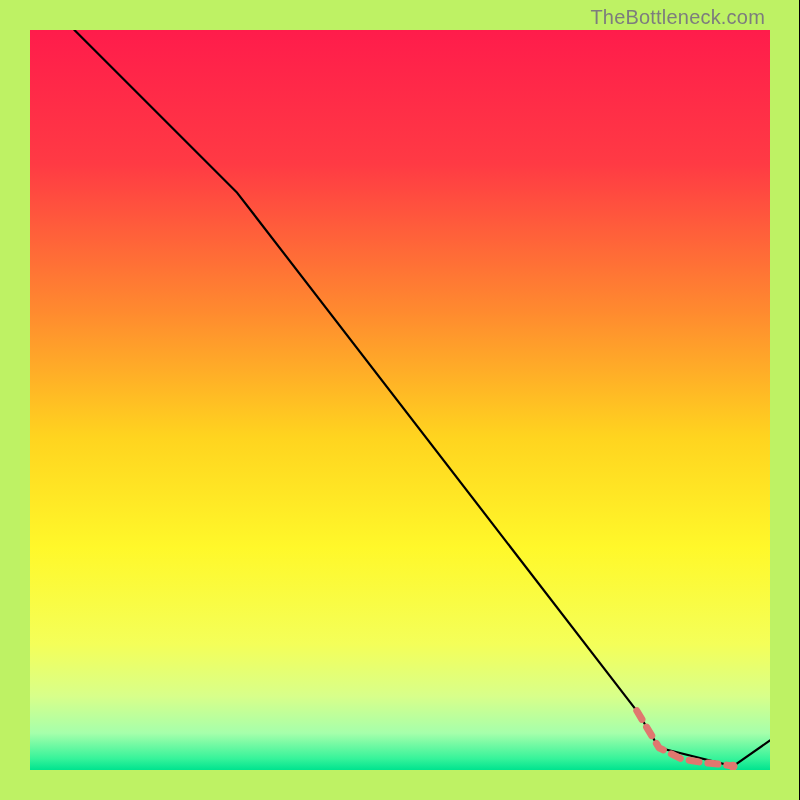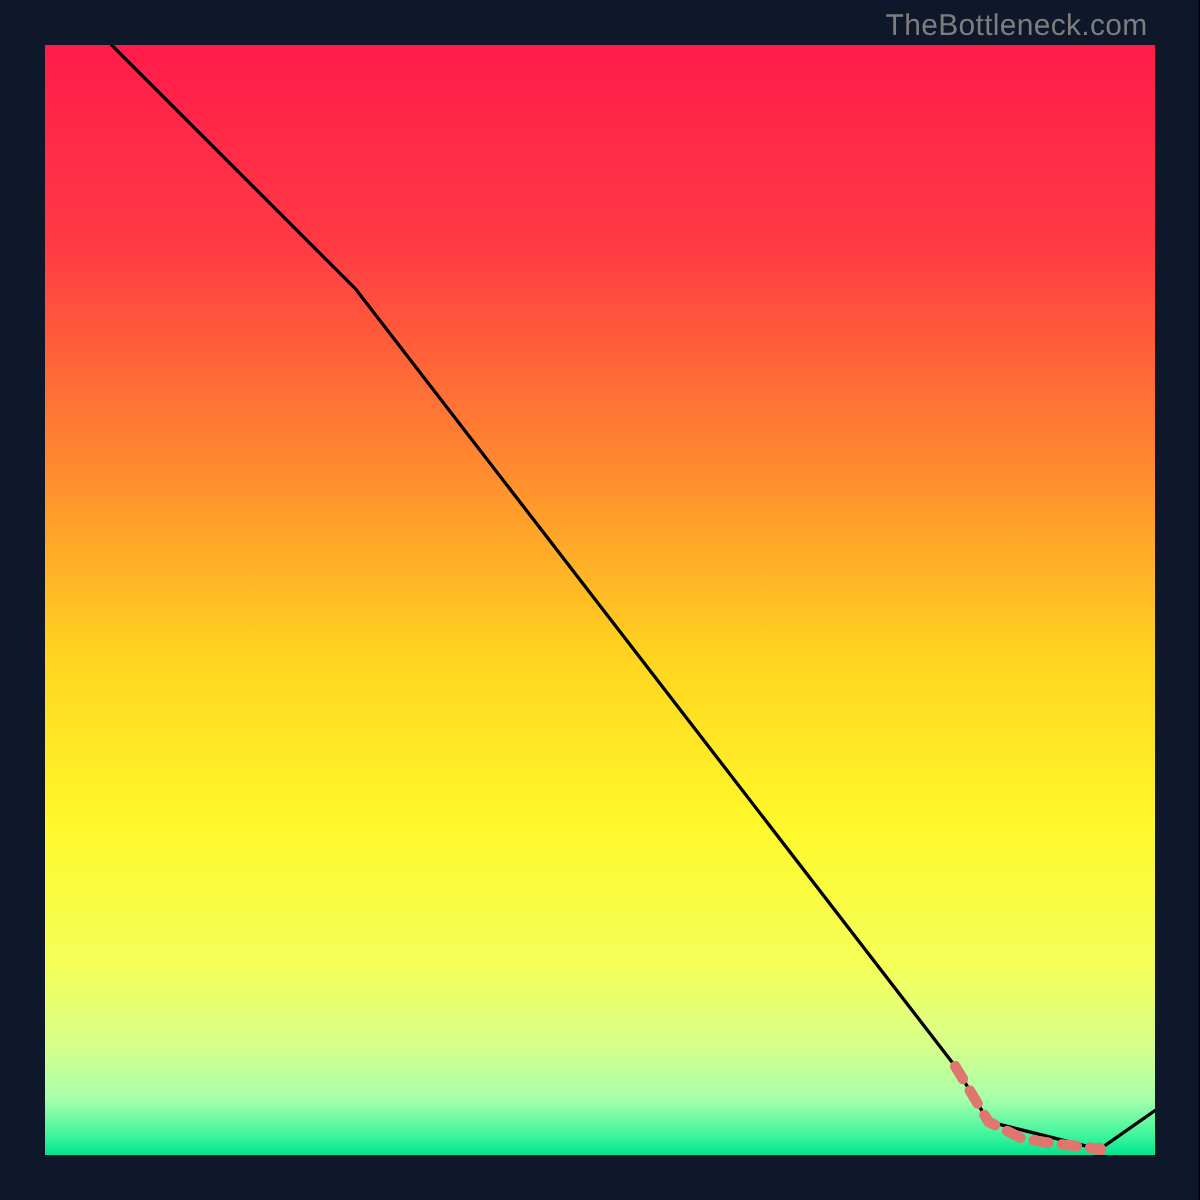--- a/index.html
+++ b/index.html
@@ -8,21 +8,21 @@
     width: 800px;
     height: 800px;
     background: #000;
     overflow: hidden;
     font-family: Arial, Helvetica, sans-serif;
   }
   .stage {
     position: relative;
     width: 799px;
     height: 800px;
-    background: #0f172a;
+    background: #bef264;
   }
   .plot {
     position: absolute;
     left: 30px;
     top: 30px;
     width: 740px;
     height: 740px;
   }
   .gradient {
     position: absolute;

